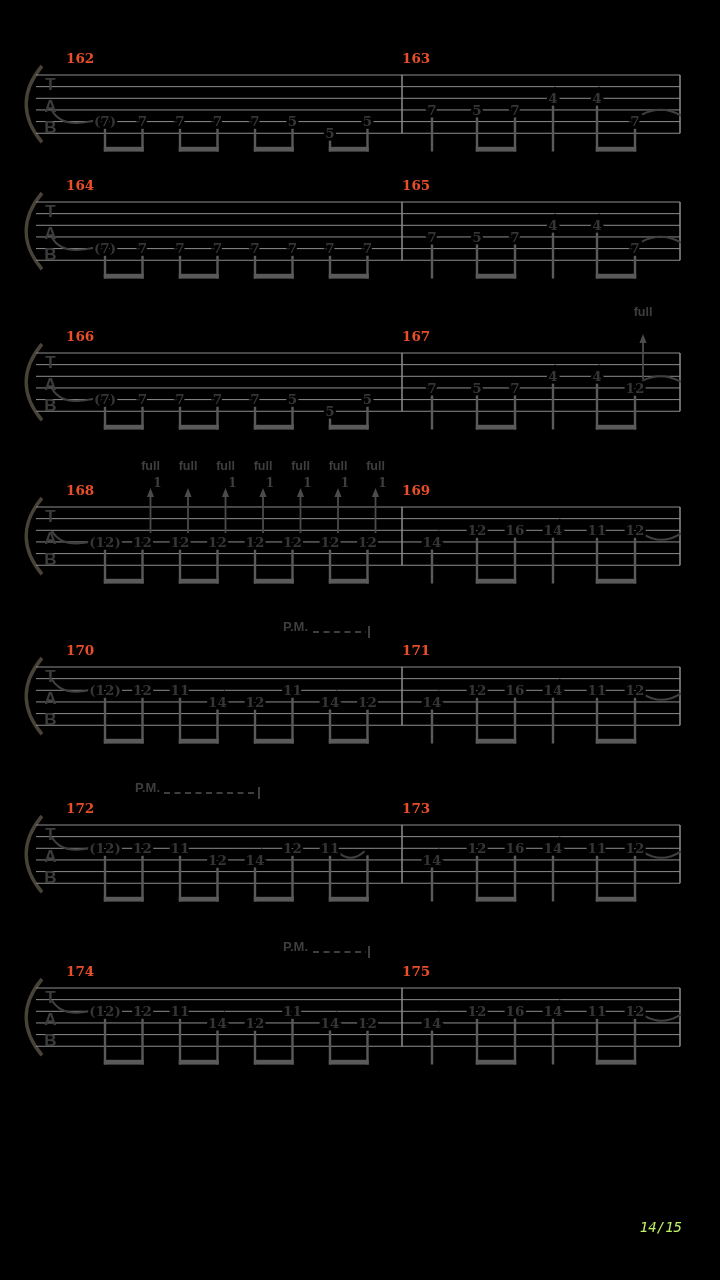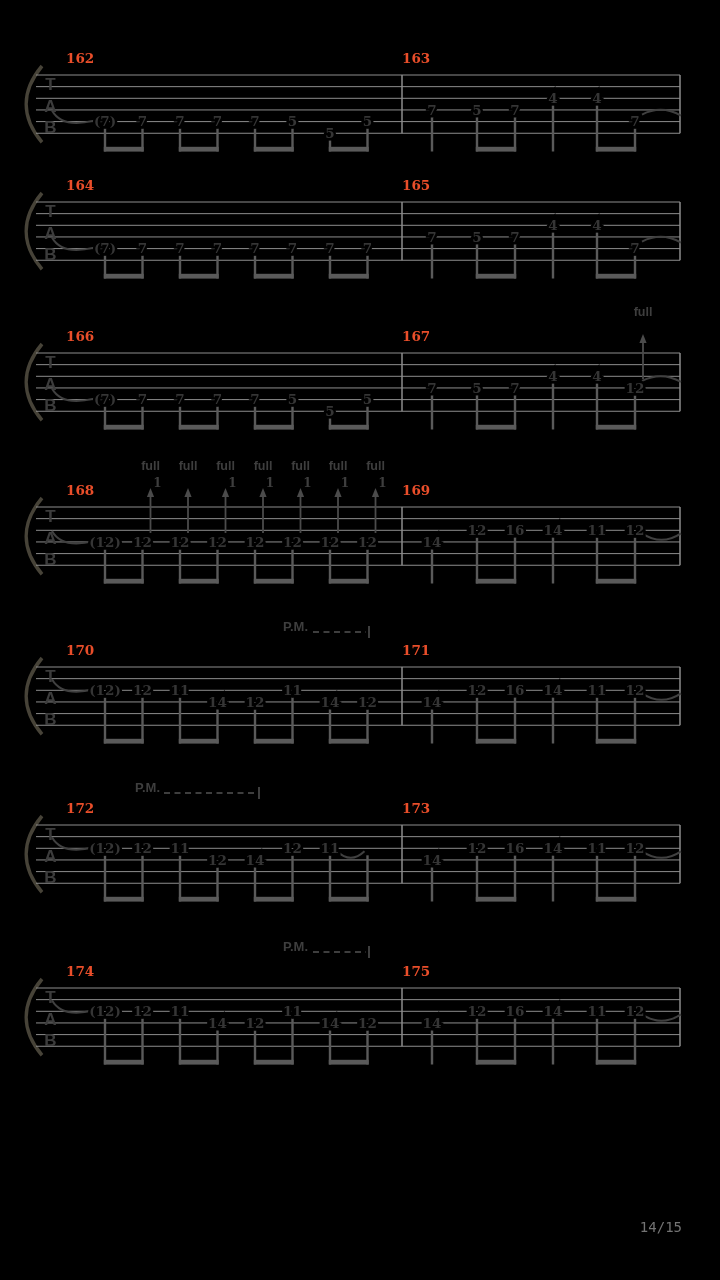--- a/index.html
+++ b/index.html
@@ -439,14 +439,14 @@
           <path d="M 642 1014.3 Q 661.5 1027.3 681 1014.3" stroke="#404040" stroke-width="2" fill="none"></path>
           <text x="432" y="1027.55" fill="#353535" text-anchor="middle" stroke="#000" stroke-width="5" paint-order="stroke" style="font-family:&quot;DejaVu Serif&quot;,serif;font-weight:bold;font-size:13.5px;">14</text>
           <text x="477" y="1015.9" fill="#353535" text-anchor="middle" stroke="#000" stroke-width="5" paint-order="stroke" style="font-family:&quot;DejaVu Serif&quot;,serif;font-weight:bold;font-size:13.5px;">12</text>
           <text x="515" y="1015.9" fill="#353535" text-anchor="middle" stroke="#000" stroke-width="5" paint-order="stroke" style="font-family:&quot;DejaVu Serif&quot;,serif;font-weight:bold;font-size:13.5px;">16</text>
           <text x="553" y="1015.9" fill="#353535" text-anchor="middle" stroke="#000" stroke-width="5" paint-order="stroke" style="font-family:&quot;DejaVu Serif&quot;,serif;font-weight:bold;font-size:13.5px;">14</text>
           <text x="597" y="1015.9" fill="#353535" text-anchor="middle" stroke="#000" stroke-width="5" paint-order="stroke" style="font-family:&quot;DejaVu Serif&quot;,serif;font-weight:bold;font-size:13.5px;">11</text>
           <text x="635" y="1015.9" fill="#353535" text-anchor="middle" stroke="#000" stroke-width="5" paint-order="stroke" style="font-family:&quot;DejaVu Serif&quot;,serif;font-weight:bold;font-size:13.5px;">12</text>
         </g>
       </g>
     </svg>
-  <div class="page-indicator" style="color: #737373;">14/15</div>
+  <div class="page-indicator" style="color: #bef264; font-style: italic;">14/15</div>
 </div>
 
 </body></html>

